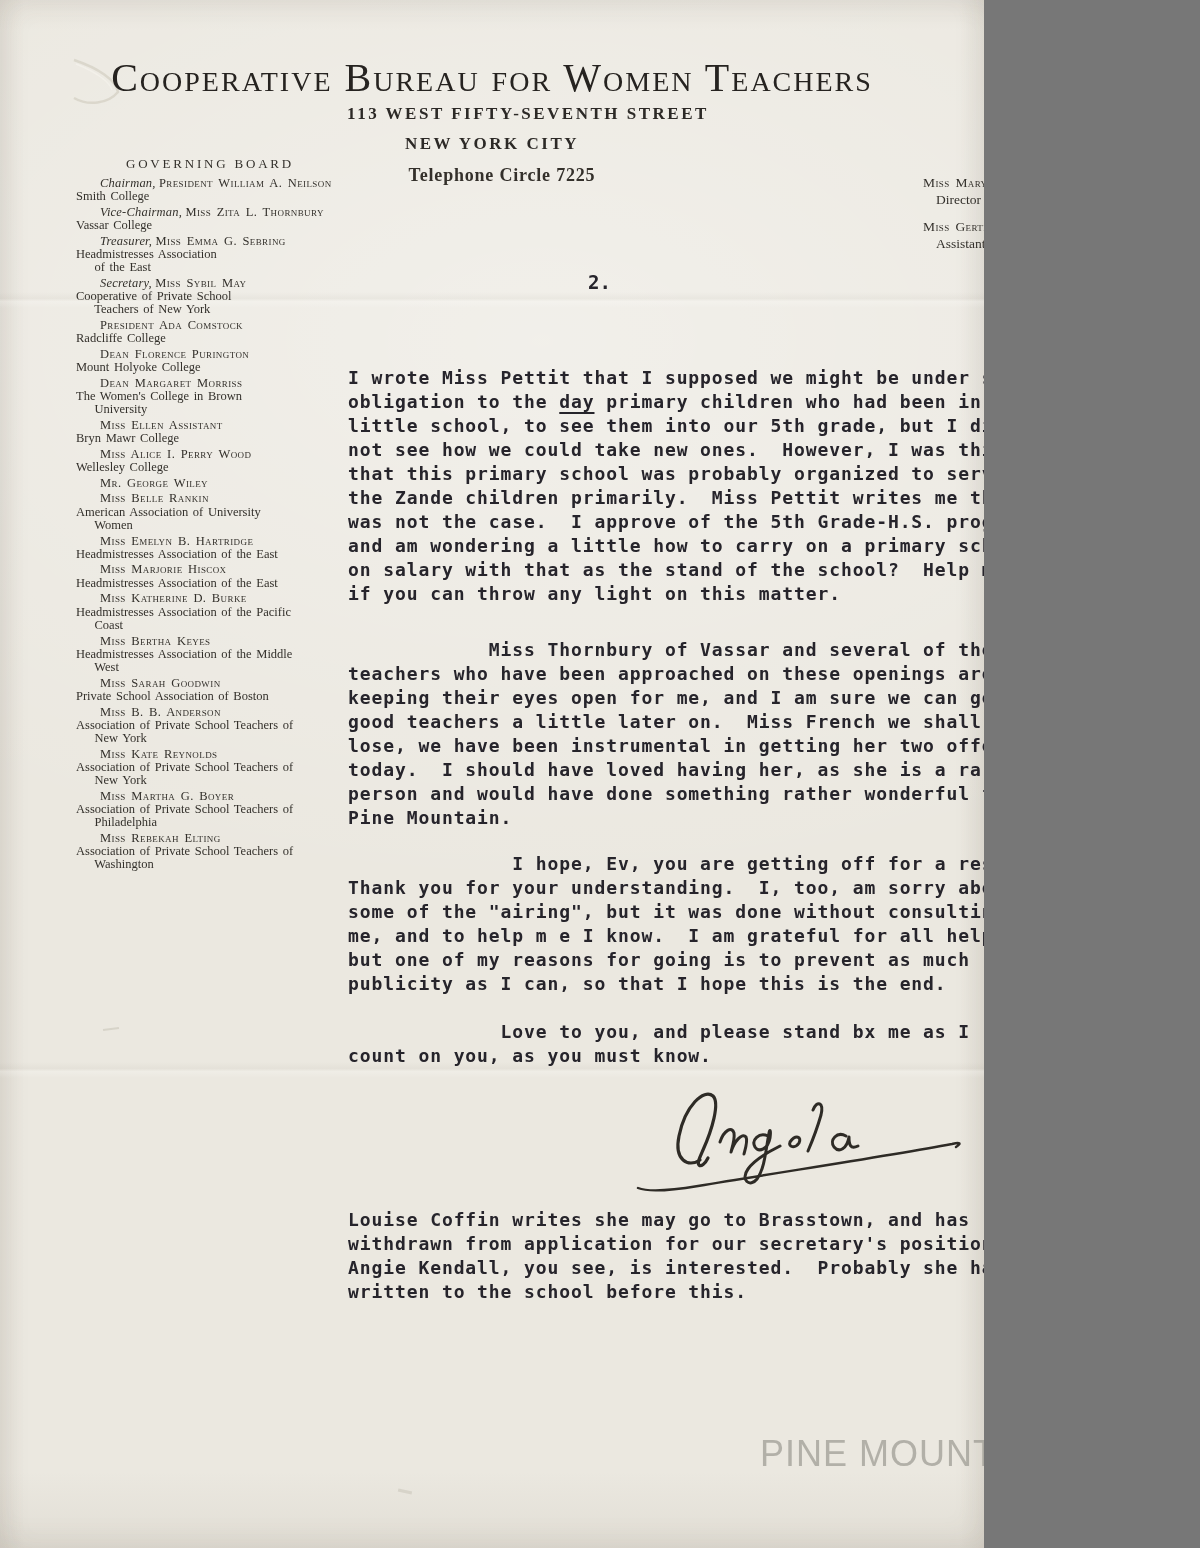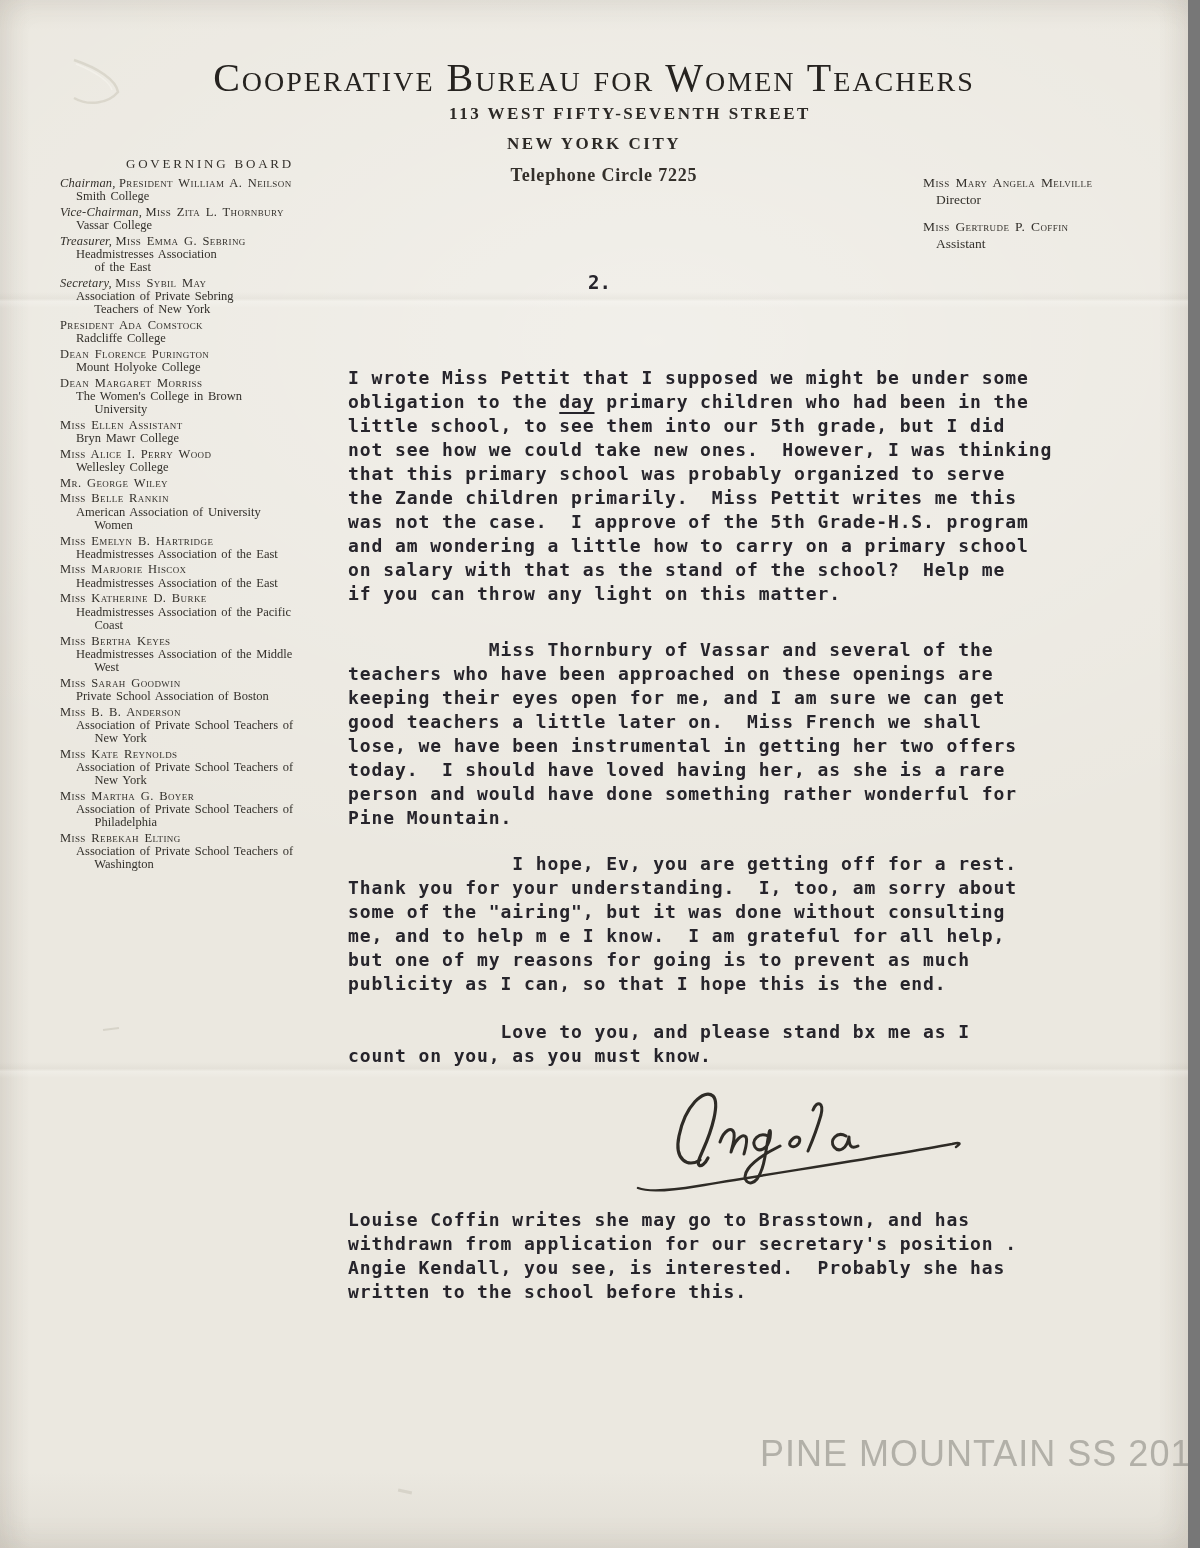--- a/index.html
+++ b/index.html
@@ -1,17 +1,17 @@
 <!DOCTYPE html>
 <html><head>
 <meta charset="utf-8">
 <style>
   html,body { margin:0; padding:0; background:#777; }
   .page {
-    position:relative; width:1188px; height:1548px; overflow:hidden;
+    position:relative; width:984px; height:1548px; overflow:hidden;
     font-family:"Liberation Serif", serif; color:#35322c;
     background:
       radial-gradient(1500px 900px at 55% 22%, rgba(255,255,255,0.33), rgba(255,255,255,0) 62%),
       linear-gradient(to right, rgba(115,105,86,0.08), rgba(115,105,86,0) 2.5%, rgba(115,105,86,0) 97.5%, rgba(115,105,86,0.07)),
       linear-gradient(to bottom, rgba(115,105,86,0.06), rgba(115,105,86,0) 2%, rgba(115,105,86,0) 95%, rgba(115,105,86,0.08)),
       #ebe8e0;
     box-shadow: inset -8px -10px 26px rgba(95,88,70,0.07), inset 10px 4px 26px rgba(95,88,70,0.05);
     text-decoration: underline;
   }
   
@@ -31,21 +31,21 @@
   .officer .sc { white-space:nowrap; }
   .officer-title { padding-left:13px; }
   .sc { font-variant:small-caps; letter-spacing:0.4px; word-spacing:2px; }
   
   .board-heading { position:absolute; left:60px; top:156px; width:300px; text-align:center;
     font-size:13px; letter-spacing:2.8px; color:#33302b; white-space:nowrap; }
   .board-list { position:absolute; left:60px; top:177px; width:305px;
     font-size:12.5px; line-height:13.2px; color:#33302b; }
   .member { margin-bottom:2.5px; }
   .member-name { white-space:pre; }
-  .member-name .role { font-style:italic; letter-spacing:0.2px; }
+  .member-name .role { font-style:italic; letter-spacing:0.2px;margin-left:40px; }
   .member-affil { padding-left:16px; white-space:pre; word-spacing:1.5px; }
   
   .tw {
     position:absolute; left:348px; width:730px;
     font-family:"DejaVu Sans Mono", monospace; font-weight:bold;
     font-size:18px; line-height:24px; letter-spacing:0.9px;
     color:#26242b; white-space:pre-wrap;
   }
   .pageno { position:absolute; left:588px; top:271px; width:auto;
     font-family:"DejaVu Sans Mono", monospace; font-weight:bold; font-size:19px; color:#26242b; }
@@ -112,21 +112,21 @@
       </div>
 
       <div class="member">
         <div class="member-name"><span class="role">Treasurer, </span><span class="sc">Miss Emma G. Sebring</span></div>
         <div class="member-affil">Headmistresses Association
     of the East</div>
       </div>
 
       <div class="member">
         <div class="member-name"><span class="role">Secretary, </span><span class="sc">Miss Sybil May</span></div>
-        <div class="member-affil">Association of Private Sebring
+        <div class="member-affil">Cooperative of Private School
     Teachers of New York</div>
       </div>
 
       <div class="member">
         <div class="member-name"><span class="role"></span><span class="sc">President Ada Comstock</span></div>
         <div class="member-affil">Radcliffe College</div>
       </div>
 
       <div class="member">
         <div class="member-name"><span class="role"></span><span class="sc">Dean Florence Purington</span></div>

